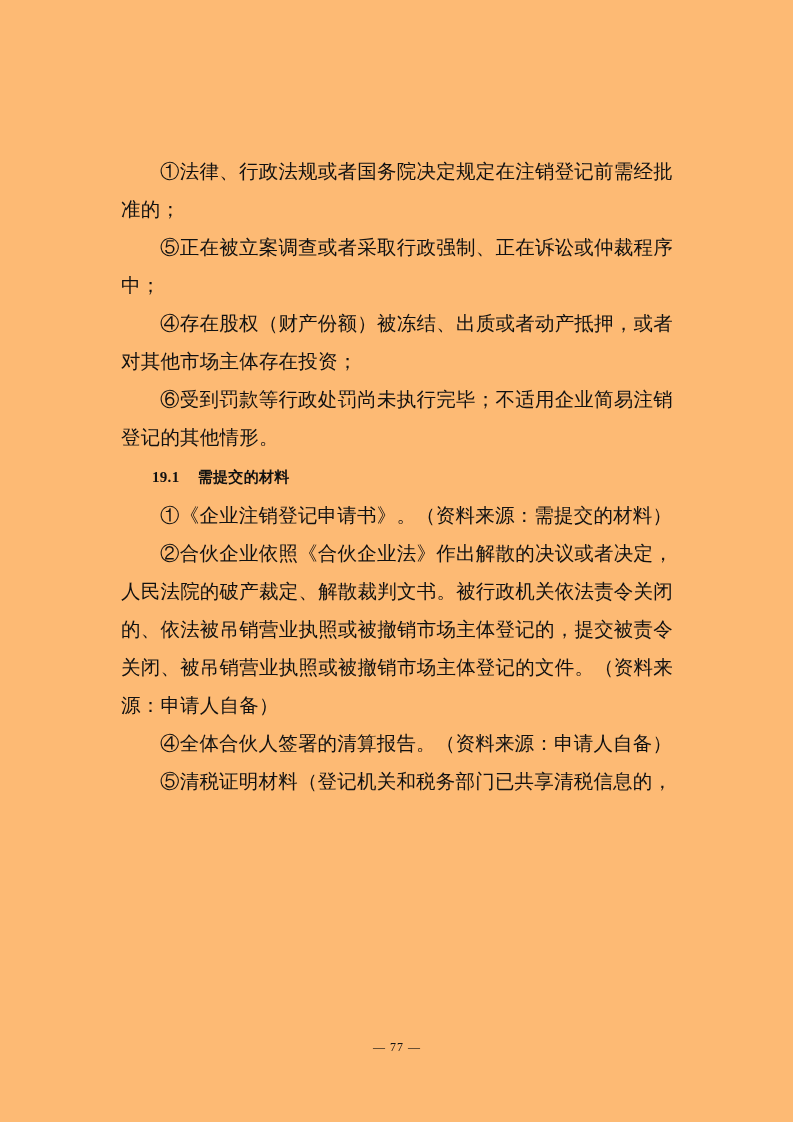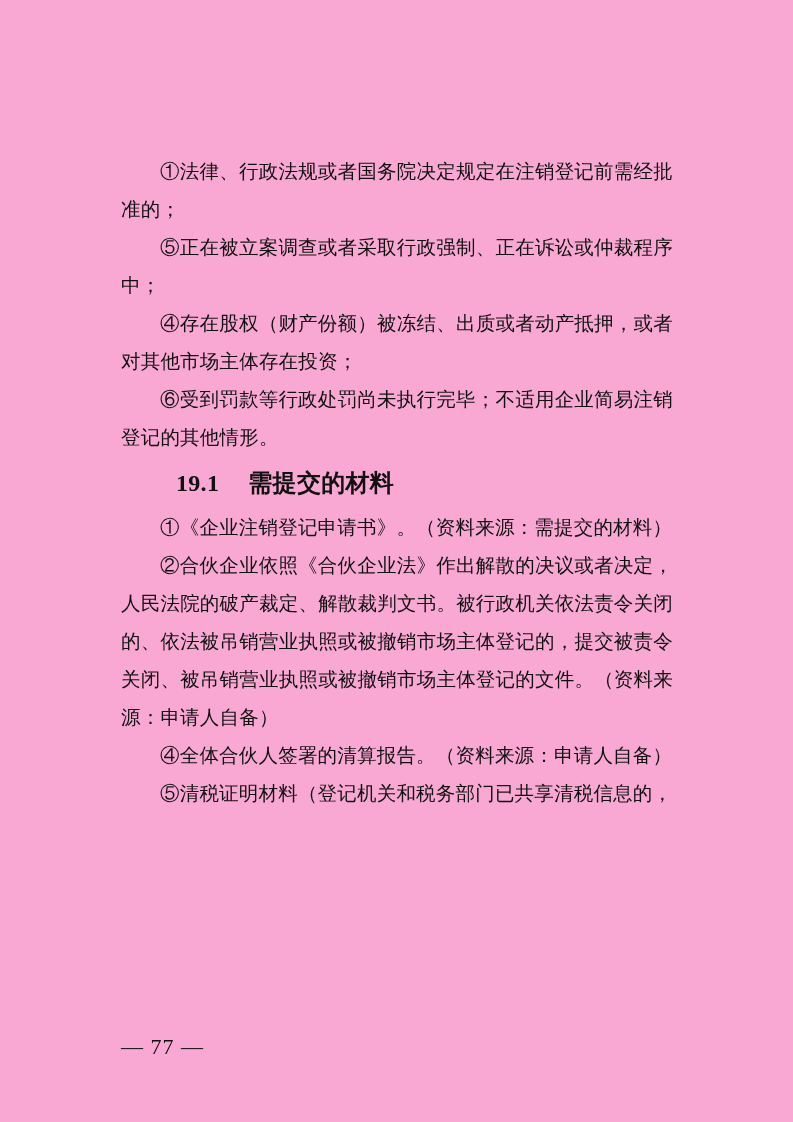--- a/index.html
+++ b/index.html
@@ -4,21 +4,21 @@
 <style>
   html, body {
     margin: 0;
     padding: 0;
     background: #ffffff;
   }
   .page {
     position: relative;
     width: 793px;
     height: 1122px;
-    background: #f9a8d4;
+    background: #fdba74;
     overflow: hidden;
     font-family: "Liberation Serif", "DejaVu Serif", serif;
     color: #111111;
   }
   .content {
     position: absolute;
     left: 121px;
     top: 153px;
     width: 552px;
   }
@@ -27,39 +27,39 @@
     padding: 0;
     font-size: 19.5px;
     line-height: 38px;
     text-align: justify;
     text-justify: inter-character;
     text-indent: 2em;
     letter-spacing: 0.2px;
     word-break: break-all;
   }
   .section-heading {
-    margin: 7px;
+    margin: 1px;
     padding: 0;
-    font-size: 24px;
+    font-size: 15px;
     line-height: 38px;
     font-weight: bold;
     text-indent: 2em;
     letter-spacing: 0.3px;
   }
   .section-heading .sec-num {
     margin-right: 0.95em;
     font-weight: bold;
   }
   .footer {
     position: absolute;
     left: 121px;
     top: 1035px;
     width: 552px;
-    text-align: left;
-    font-size: 22px;
+    text-align: center;
+    font-size: 12px;
     line-height: 24px;
     letter-spacing: 1px;
     color: #111111;
   }
 </style>
 </head>
 <body>
 
 <div class="page">
   <div class="content">

